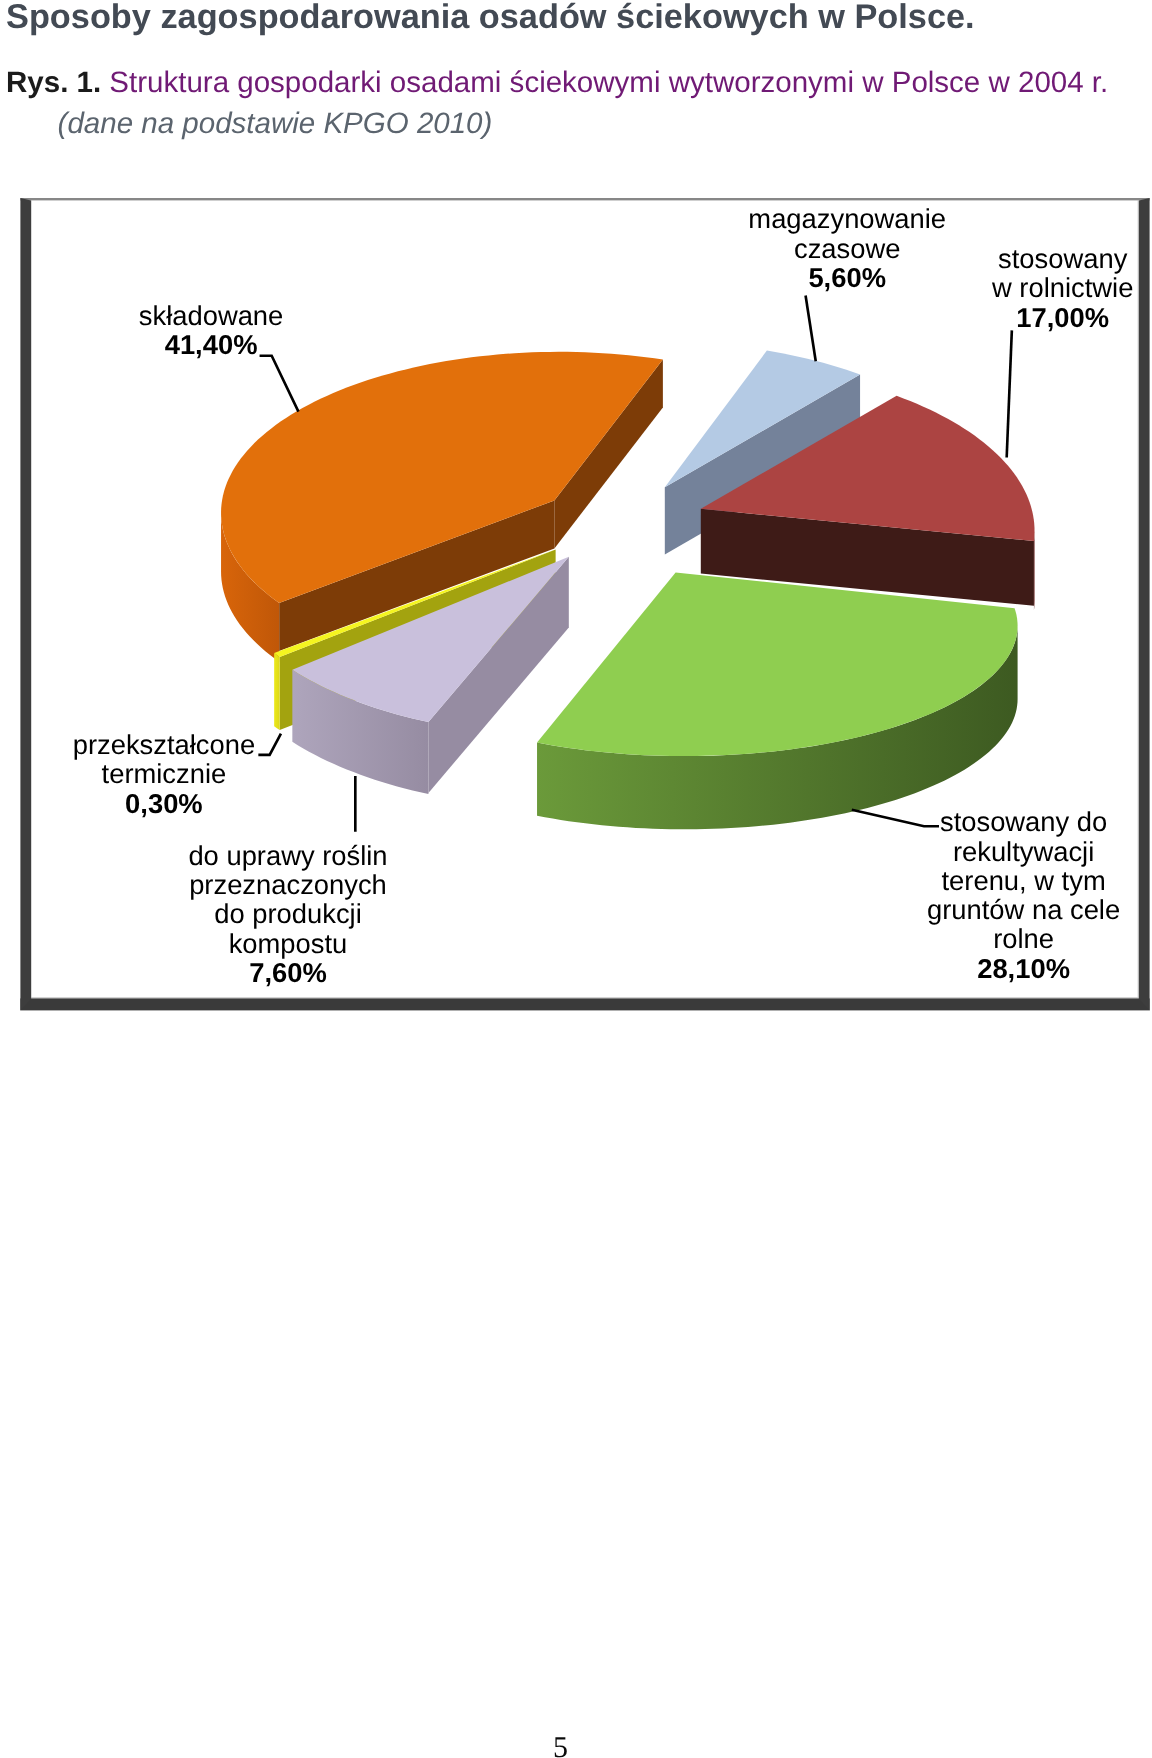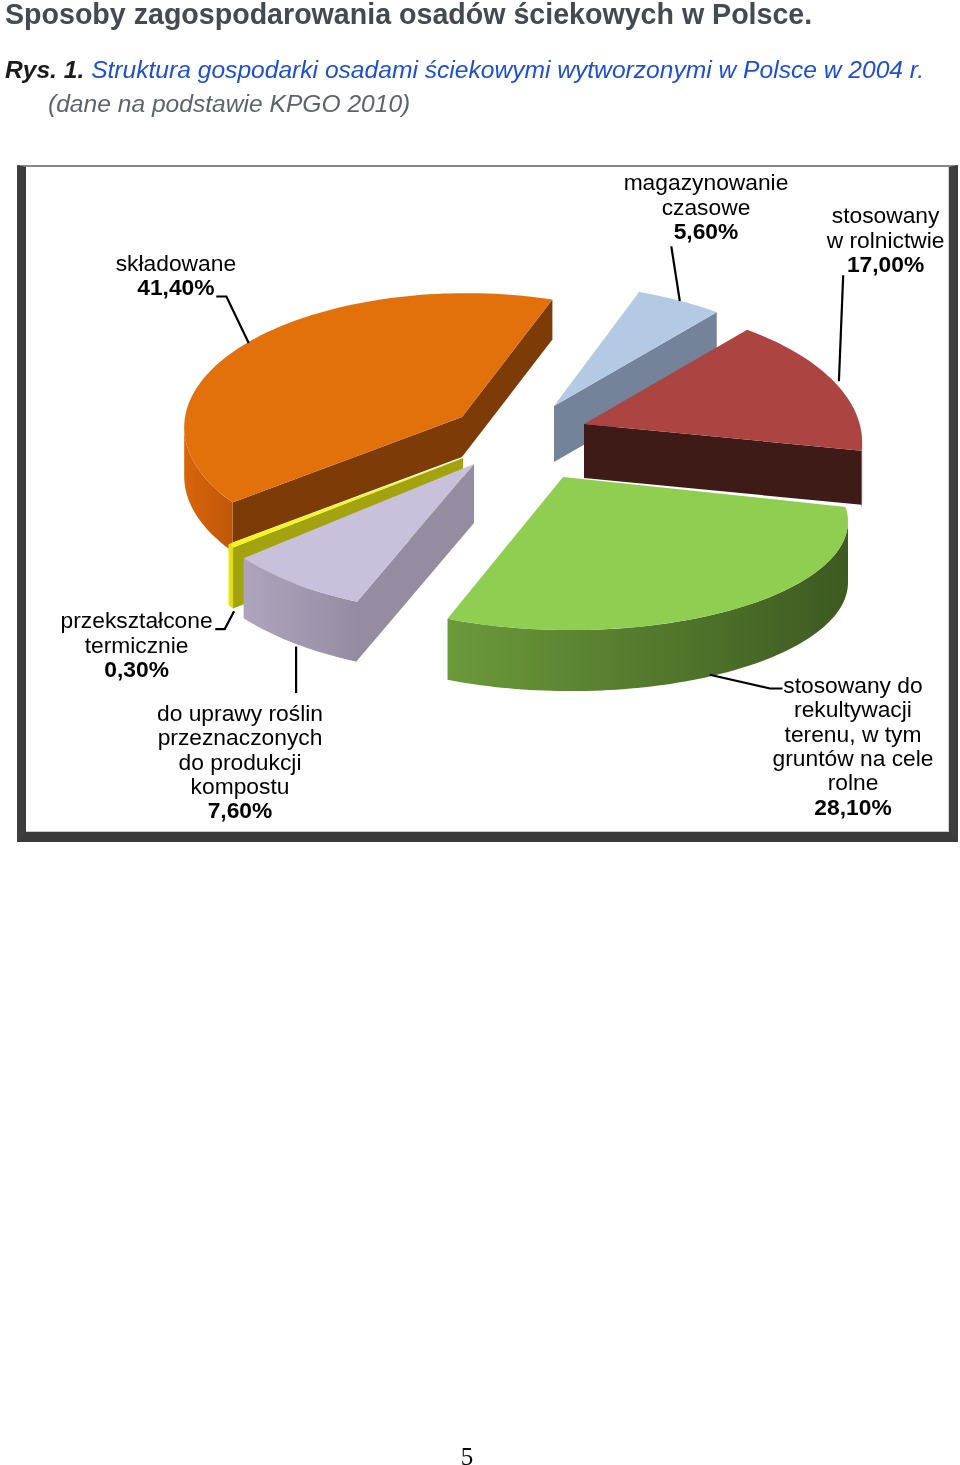--- a/index.html
+++ b/index.html
@@ -3,22 +3,22 @@
 <meta charset="utf-8">
 <title>Sposoby zagospodarowania osadów ściekowych w Polsce.</title>
 <style>
   html,body{margin:0;padding:0;background:#ffffff;}
   body{width:960px;height:1465px;position:relative;overflow:hidden;
        font-family:"Liberation Sans",sans-serif;-webkit-font-smoothing:antialiased;}
   .page{position:absolute;left:0;top:0;width:796px;height:1465px;}
   #doc-title{position:absolute;left:5px;top:-2px;font-size:28.6px;font-weight:bold;
              color:#434a54;letter-spacing:0px;white-space:nowrap;}
   #fig-caption{position:absolute;left:5px;top:56px;font-size:24.6px;white-space:nowrap;}
-  #fig-caption .lbl{font-weight:bold;font-style:italic;color:#1b1b1b;}
-  #fig-caption .txt{font-style:italic;color:#1d4ed8;}
+  #fig-caption .lbl{font-weight:bold;color:#1b1b1b;}
+  #fig-caption .txt{color:#701a75;}
   #fig-source{position:absolute;left:3px;top:90px;font-size:24.6px;font-style:italic;color:#5b646e;white-space:nowrap;margin-left:45px;}
   #page-number{position:absolute;left:0;top:1443px;width:934px;text-align:center;
                font-family:"Liberation Serif",serif;font-size:25px;color:#0a0a0a;}
   #chart-frame{position:absolute;left:17px;top:165px;width:941px;height:677px;background:#fff;}
   #chart-frame svg{display:block;position:absolute;left:0;top:0;}
   #chart-svg text{font-family:"Liberation Sans",sans-serif;fill:#000;
                   -webkit-font-smoothing:antialiased;}
   
   #frame-border{position:absolute;left:0;top:0;width:941px;height:677px;
                 box-sizing:border-box;pointer-events:none;

